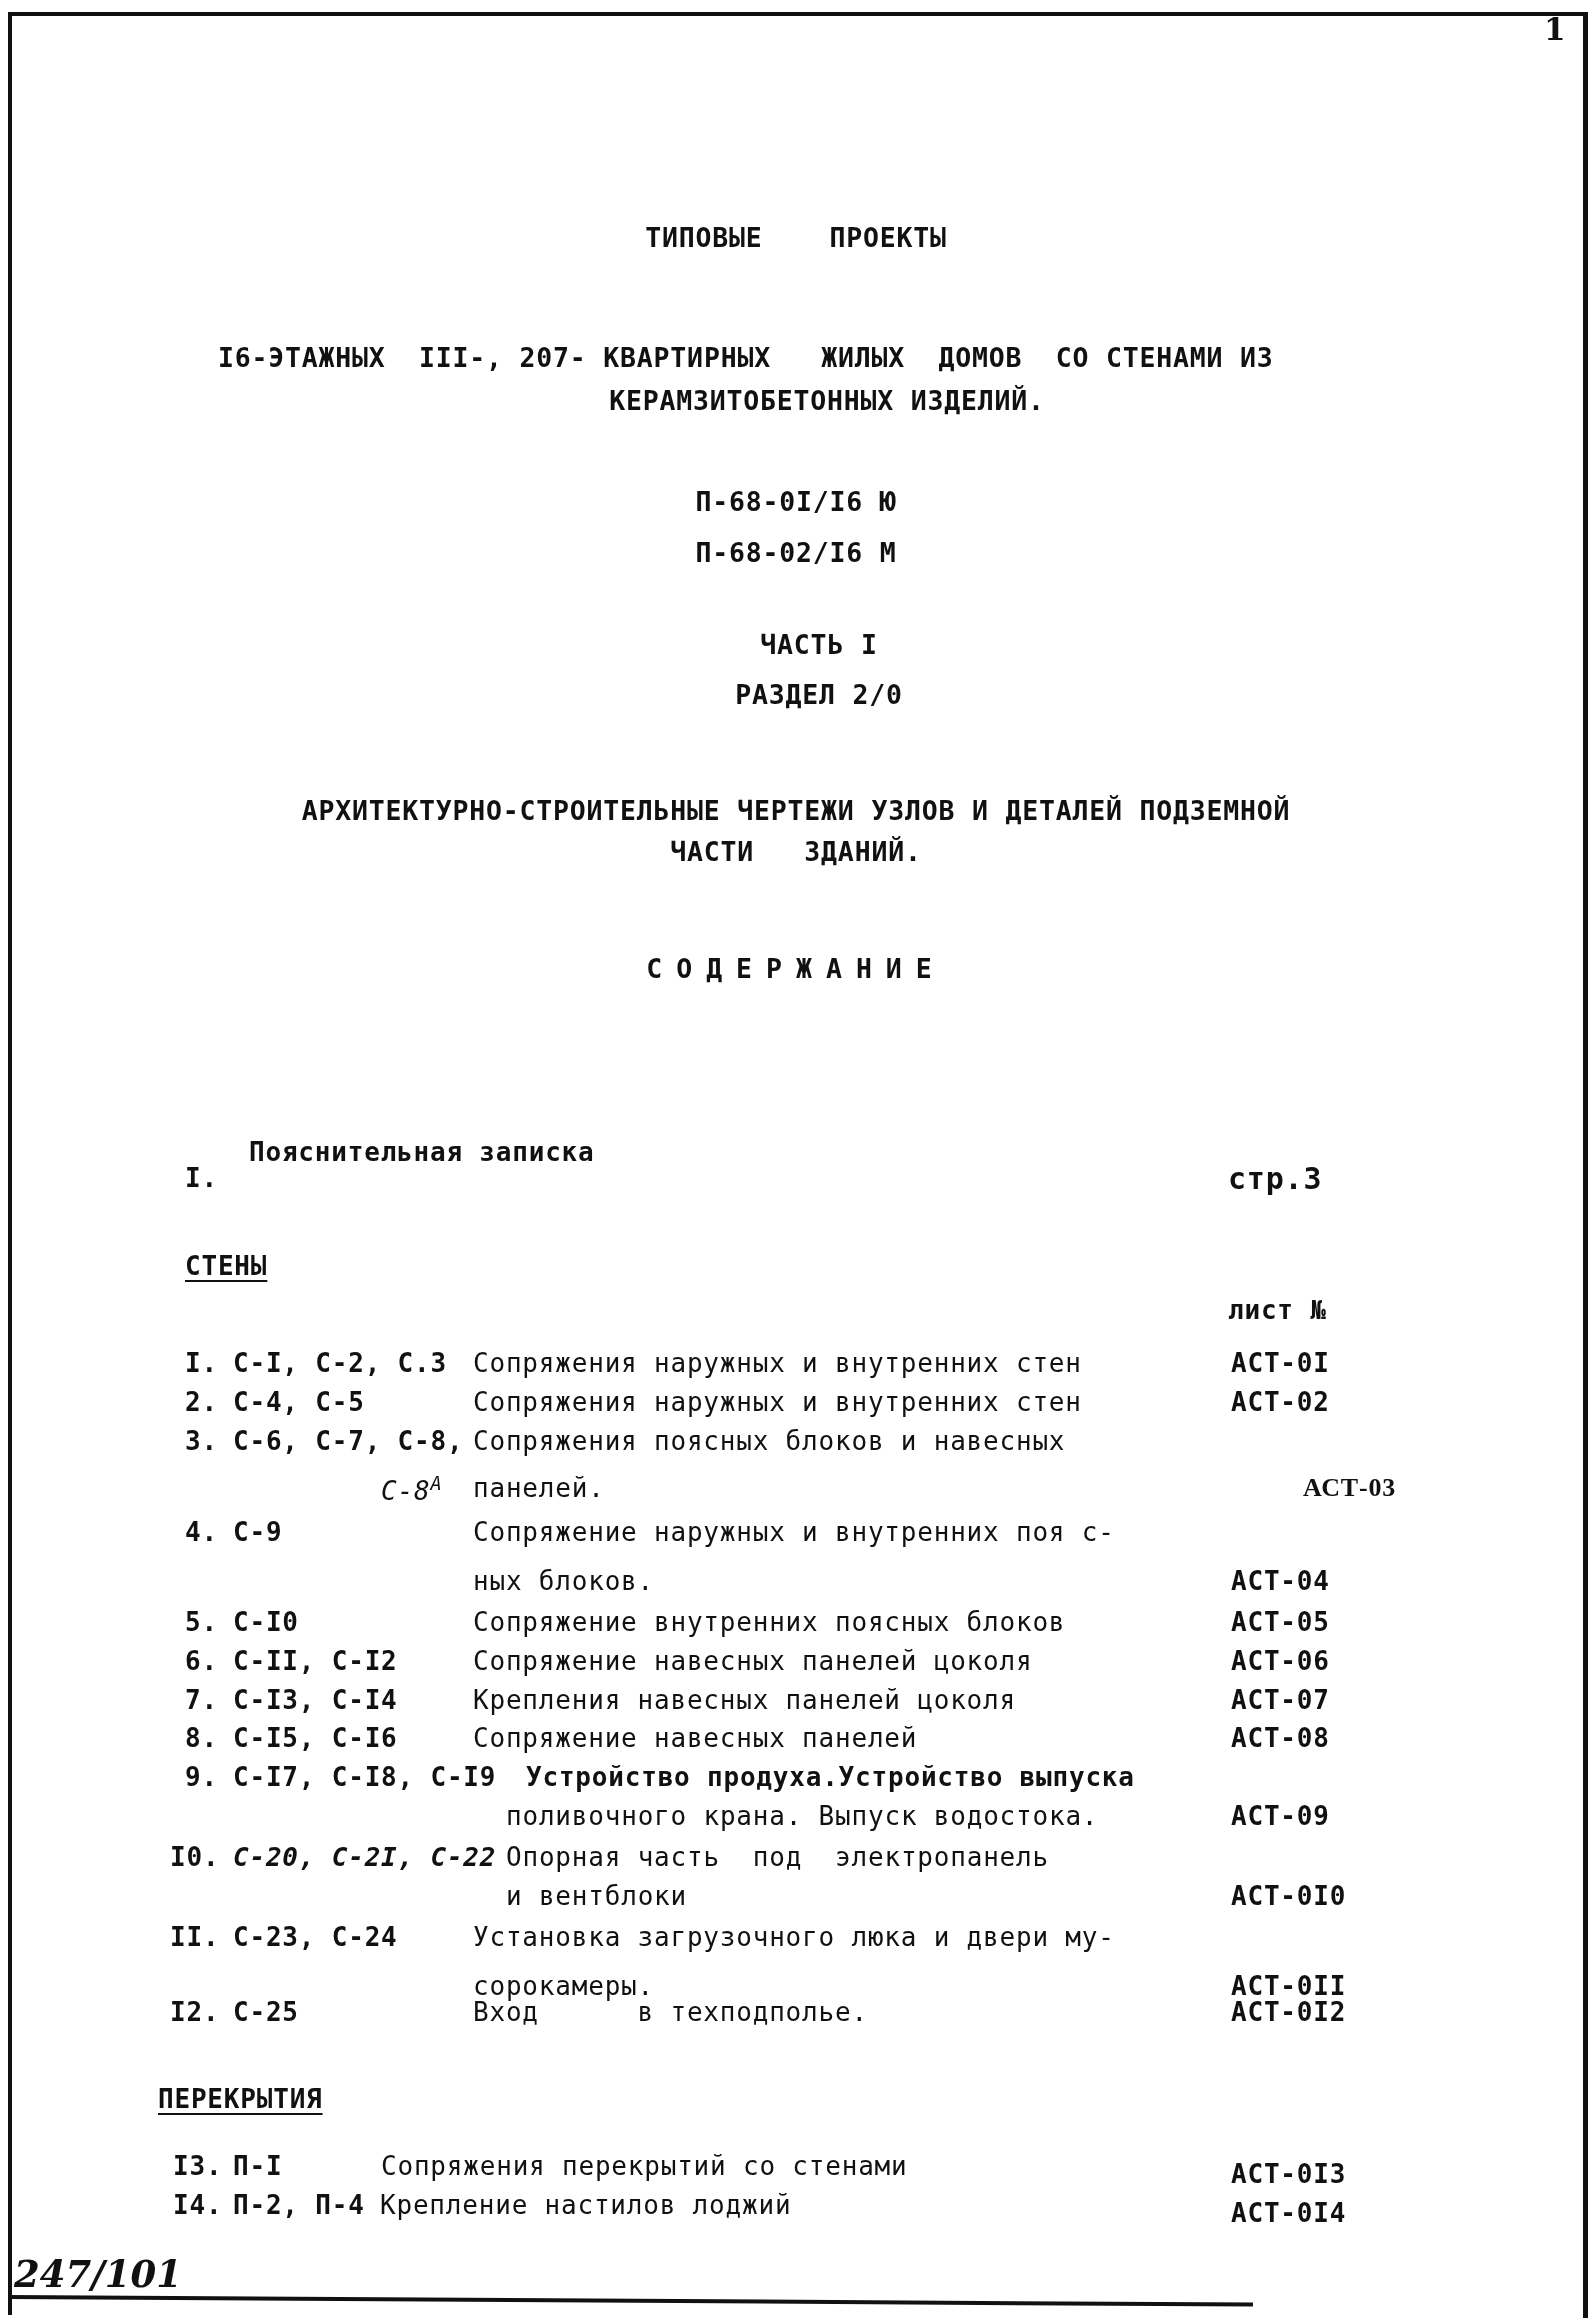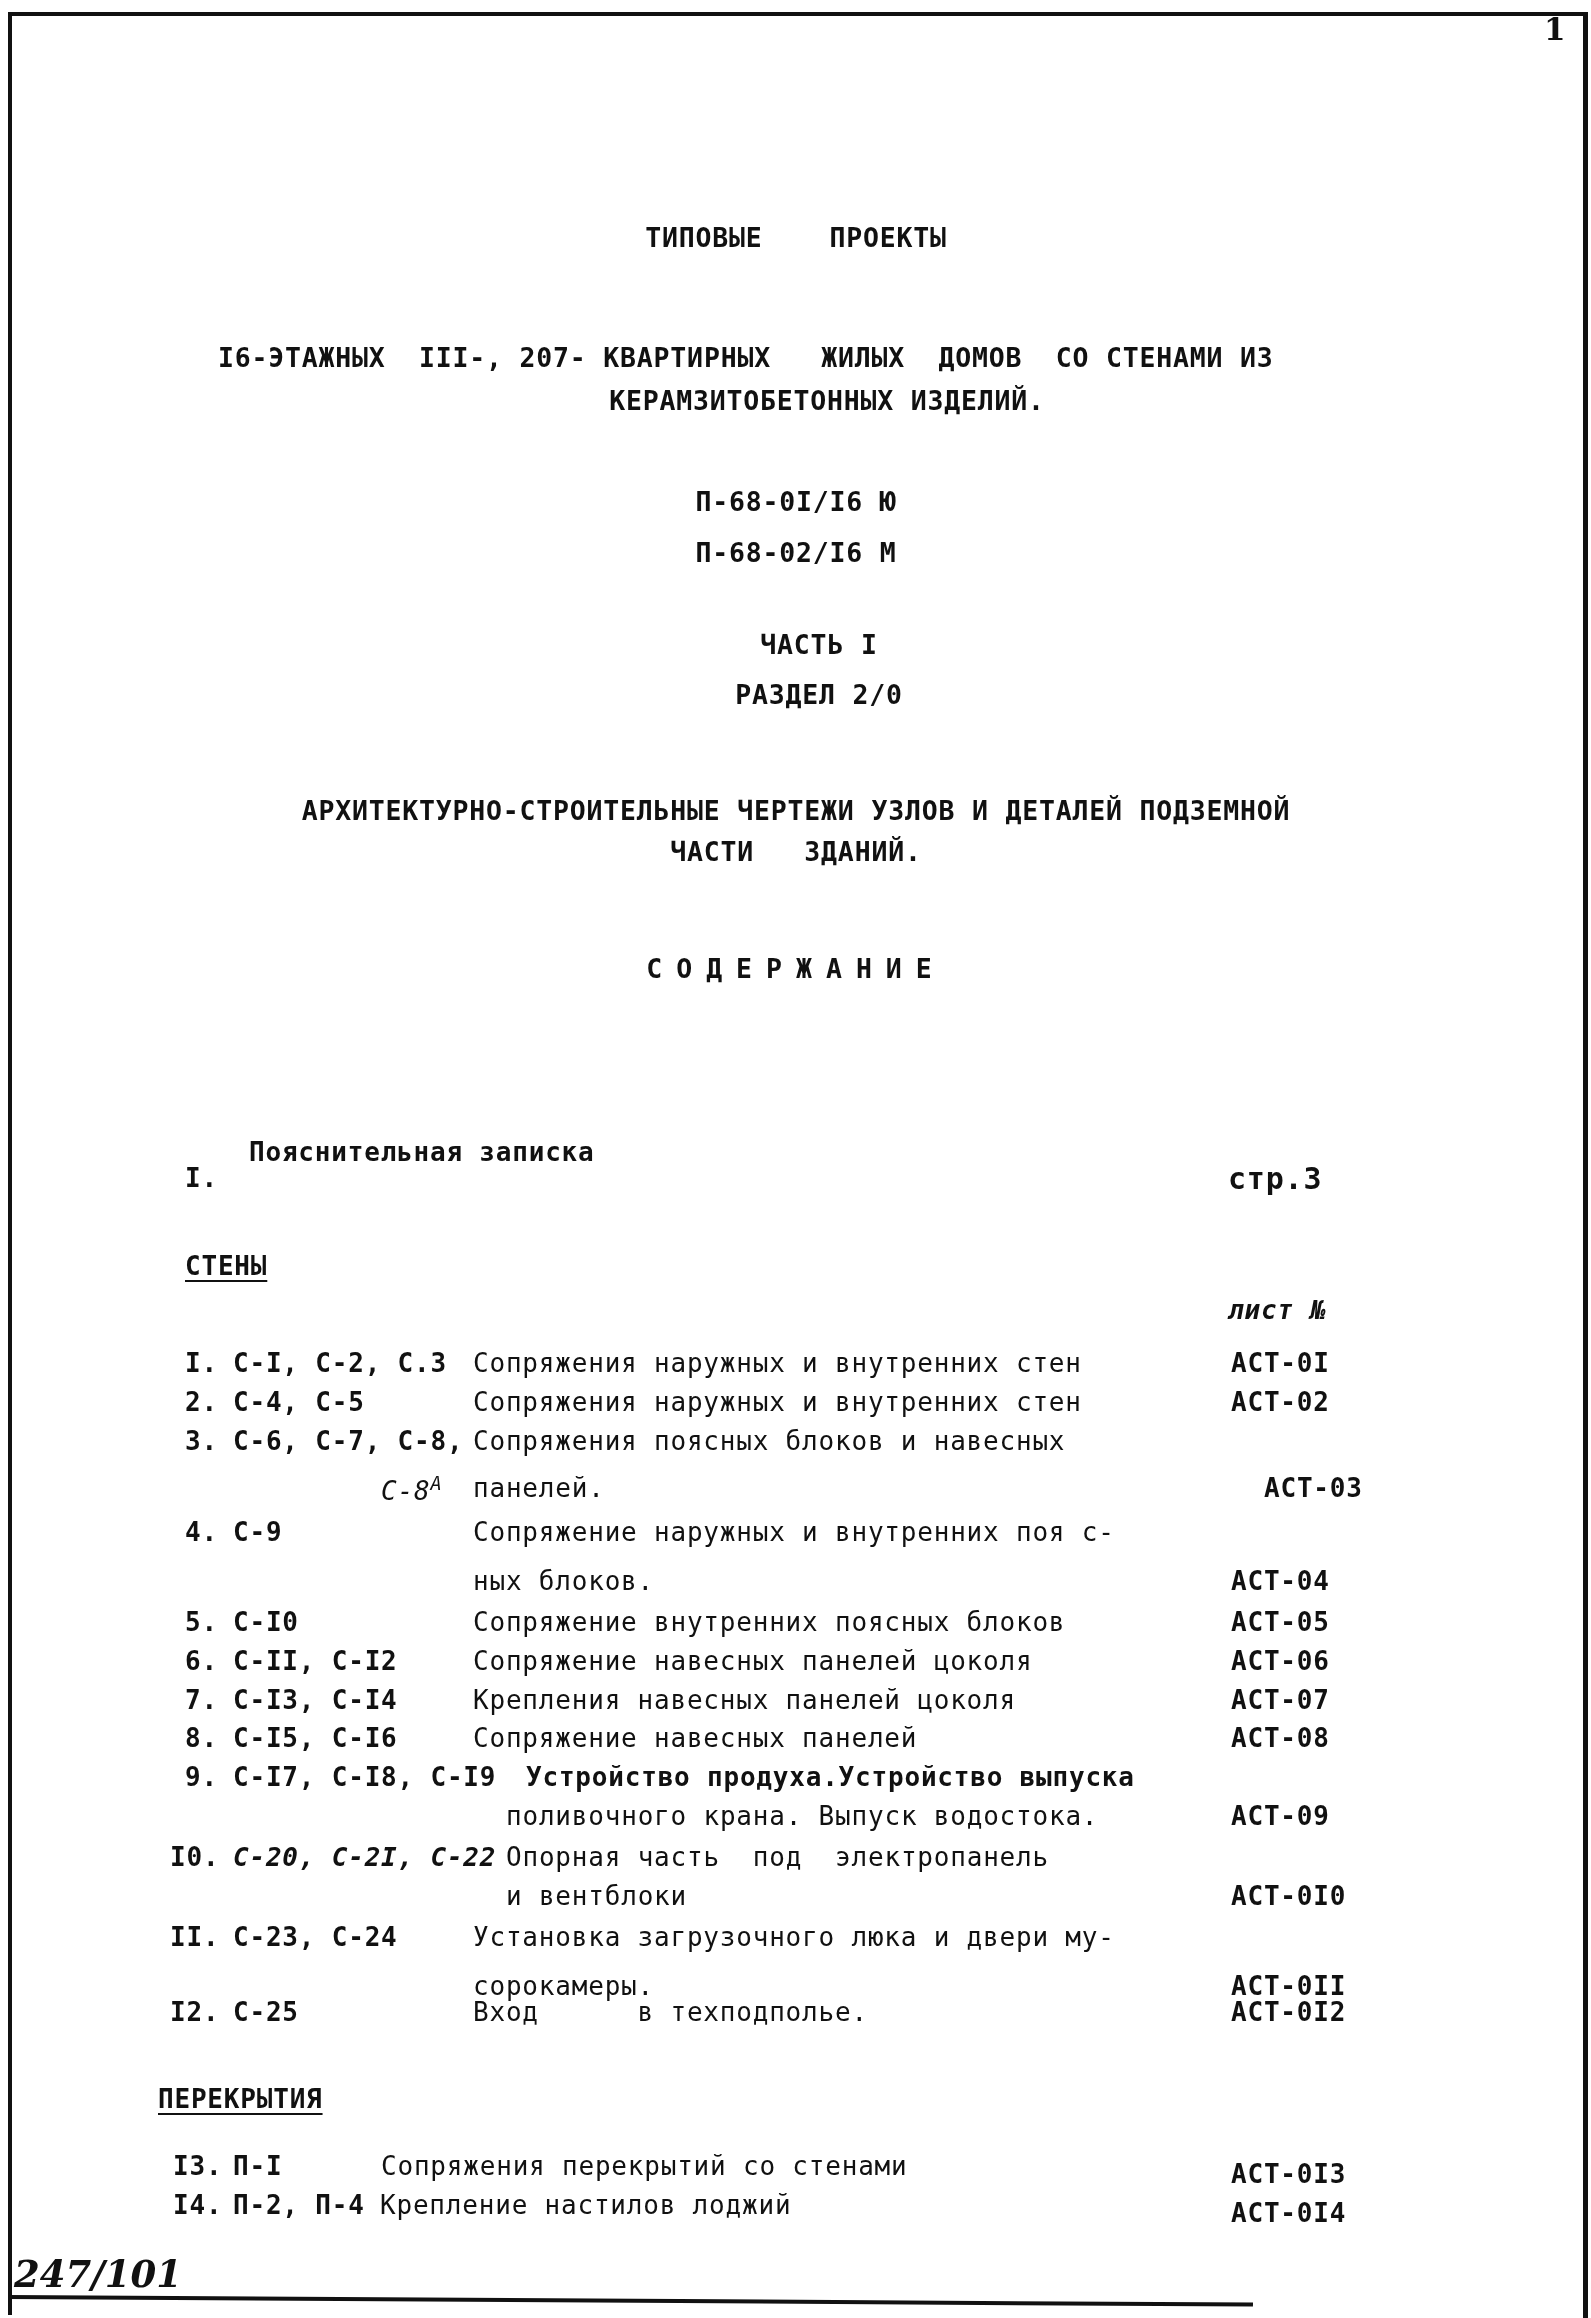--- a/index.html
+++ b/index.html
@@ -39,37 +39,37 @@
 <div class="t title center" style="top:679px; padding-left:23px;">РАЗДЕЛ 2/0</div>
 <div class="t title center" style="top:795px;">АРХИТЕКТУРНО-СТРОИТЕЛЬНЫЕ ЧЕРТЕЖИ УЗЛОВ И ДЕТАЛЕЙ ПОДЗЕМНОЙ</div>
 <div class="t title center" style="top:836px; padding-left:0px;">ЧАСТИ   ЗДАНИЙ.</div>
 <div class="t title center spaced" style="top:953px;">СОДЕРЖАНИЕ</div>
 
 <div class="t toc" style="left:185px; top:1163px;">I.</div>
 <div class="t toc" style="left:249px; top:1137px;">Пояснительная записка</div>
 <div class="t toc" style="left:1228px; top:1161px; font-size:30px;">стр.3</div>
 
 <div class="t toc u" style="left:185px; top:1251px;">СТЕНЫ</div>
-<div class="t toc" style="left:1228px; top:1295px;font-style:italic;">лист №</div>
+<div class="t toc" style="left:1228px; top:1295px;">лист №</div>
 
 <div id="walls-list">
     <div class="t toc" style="left:185px; top:1348px;">I.</div>
     <div class="t toc" style="left:233px; top:1348px;">С-I, С-2, С.3</div>
     <div class="t toc" style="left:473px; top:1348px; font-weight:normal;">Сопряжения наружных и внутренних стен</div>
     <div class="t toc" style="left:1231px; top:1348px;">АСТ-0I</div>
     <div class="t toc" style="left:185px; top:1387px;">2.</div>
     <div class="t toc" style="left:233px; top:1387px;">С-4, С-5</div>
     <div class="t toc" style="left:473px; top:1387px; font-weight:normal;">Сопряжения наружных и внутренних стен</div>
     <div class="t toc" style="left:1231px; top:1387px;">АСТ-02</div>
     <div class="t toc" style="left:185px; top:1426px;">3.</div>
     <div class="t toc" style="left:233px; top:1426px;">С-6, С-7, С-8,</div>
     <div class="t toc" style="left:381px; top:1473px; font-style:italic; font-weight:normal;">С-8<span class="sup">А</span></div>
     <div class="t toc" style="left:473px; top:1426px; font-weight:normal;">Сопряжения поясных блоков и навесных</div>
     <div class="t toc" style="left:473px; top:1473px; font-weight:normal;">панелей.</div>
-    <div class="t toc" style="left:1264px; top:1473px;">АСТ-03</div>
+    <div class="t toc" style="left:1303px; top:1473px;font-family:Liberation Serif, serif;">АСТ-03</div>
     <div class="t toc" style="left:185px; top:1517px;">4.</div>
     <div class="t toc" style="left:233px; top:1517px;">С-9</div>
     <div class="t toc" style="left:473px; top:1517px; font-weight:normal;">Сопряжение наружных и внутренних поя с-</div>
     <div class="t toc" style="left:473px; top:1566px; font-weight:normal;">ных блоков.</div>
     <div class="t toc" style="left:1231px; top:1566px;">АСТ-04</div>
     <div class="t toc" style="left:185px; top:1607px;">5.</div>
     <div class="t toc" style="left:233px; top:1607px;">С-I0</div>
     <div class="t toc" style="left:473px; top:1607px; font-weight:normal;">Сопряжение внутренних поясных блоков</div>
     <div class="t toc" style="left:1231px; top:1607px;">АСТ-05</div>
     <div class="t toc" style="left:185px; top:1646px;">6.</div>

